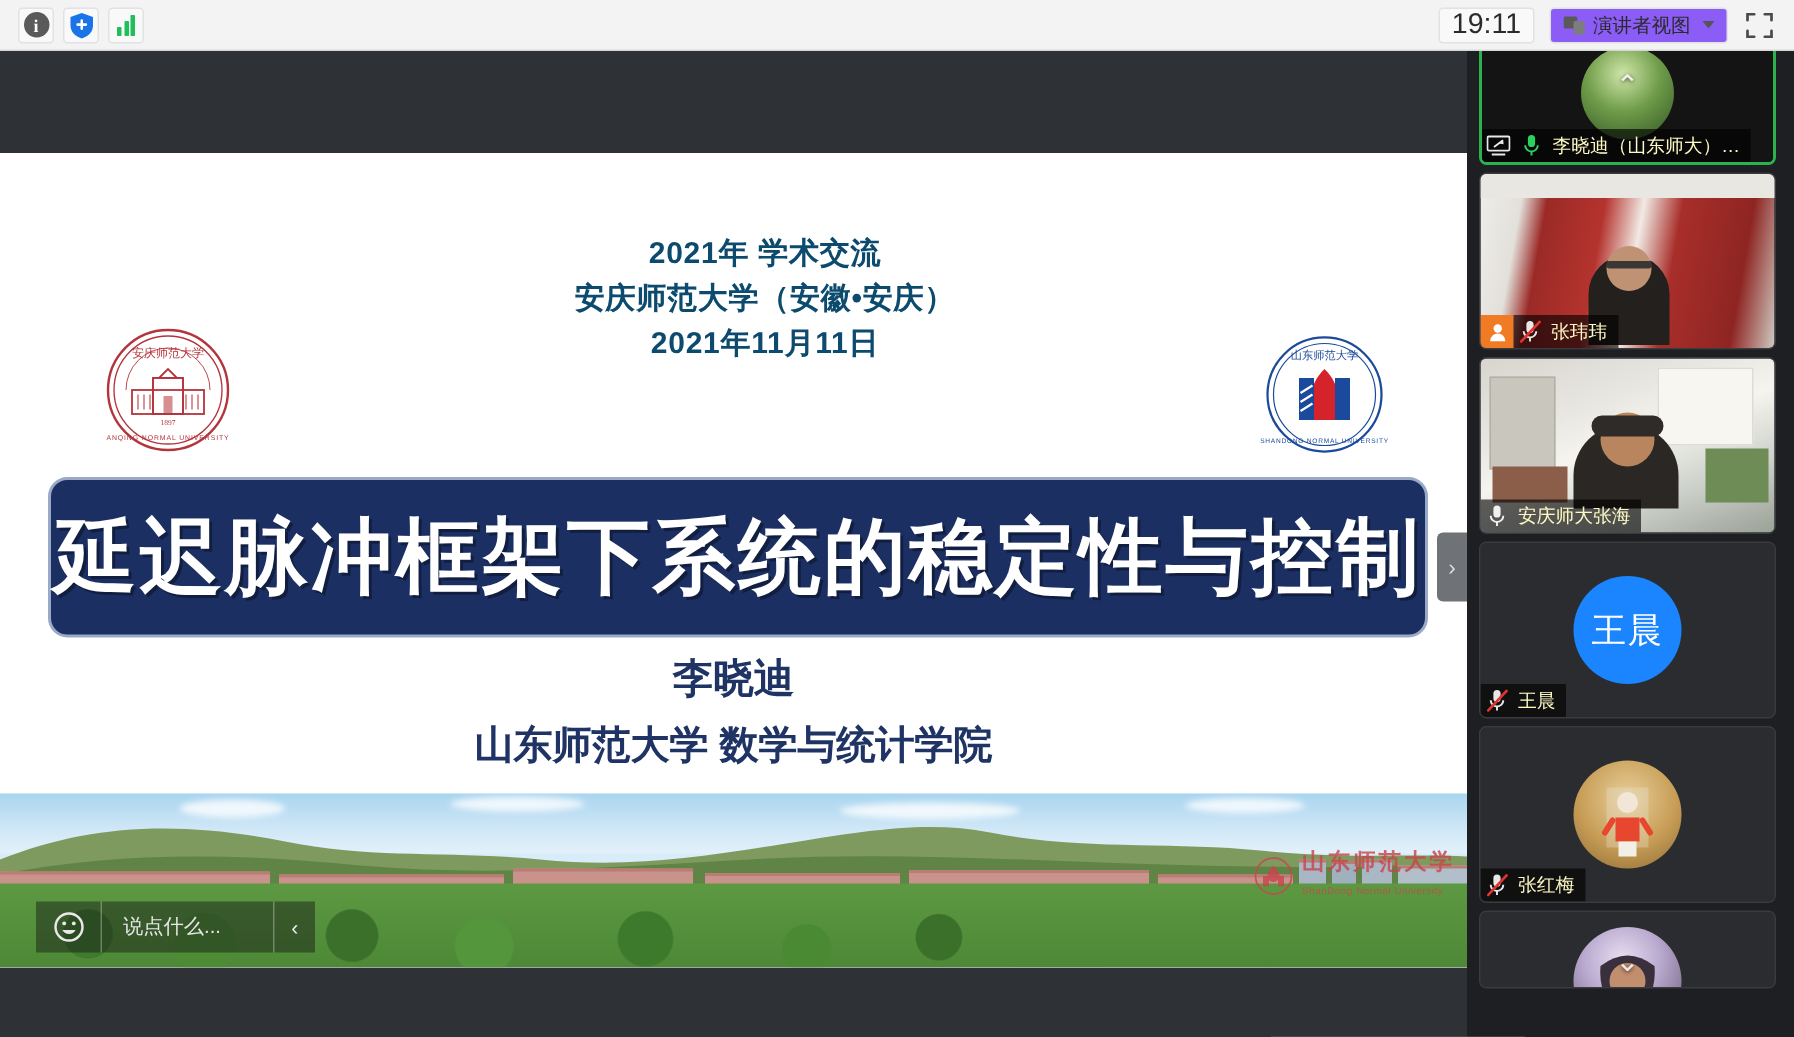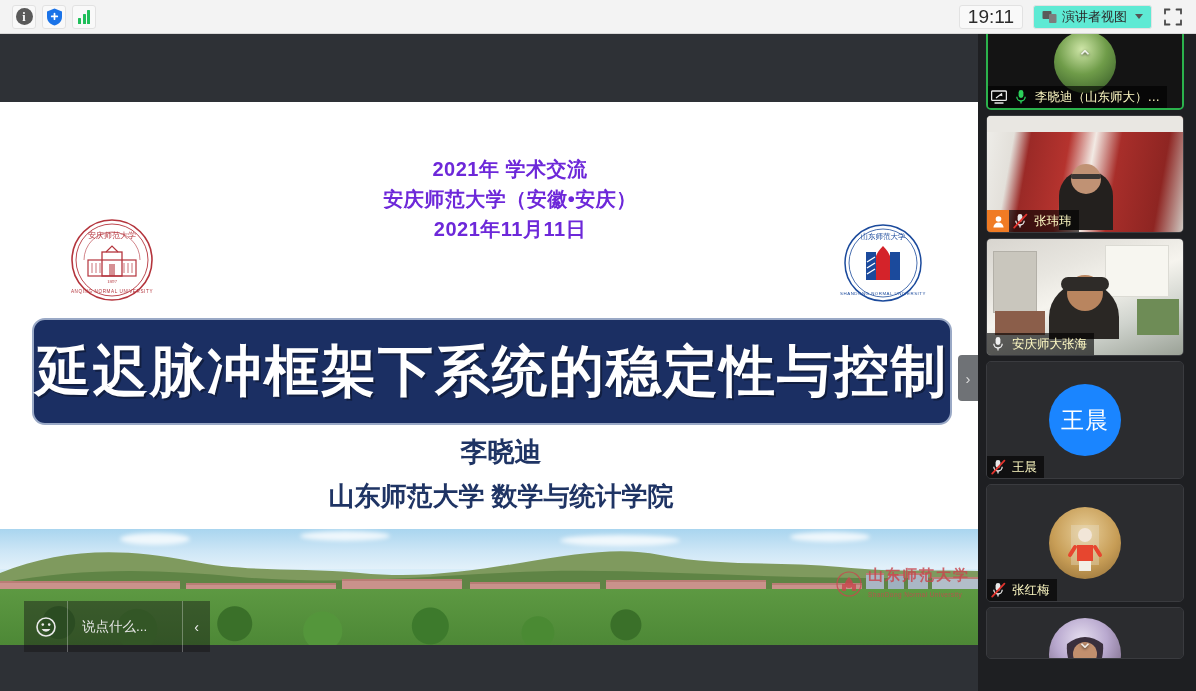--- a/index.html
+++ b/index.html
@@ -45,21 +45,21 @@
   }
   .tb-time {
     min-width: 54px; height: 24px;
     background: #f9f9f9; border: 1px solid #e2e2e2; border-radius: 3px;
     font-size: 19px; color: #2b2b2b;
     display: flex; align-items: center; justify-content: center;
     padding: 0 8px;
   }
   .tb-view {
     height: 24px;
-    background: #5eead4; border: 1px solid #e2e2e2; border-radius: 3px;
+    background: #8b5cf6; border: 1px solid #e2e2e2; border-radius: 3px;
     display: flex; align-items: center; gap: 6px;
     padding: 0 8px;
     font-size: 13px; color: #2b2b2b;
   }
   .ico-screen { width: 14px; height: 13px; position: relative; flex: 0 0 auto; }
   .caret-dn {
     width: 0; height: 0; margin-left: 2px;
     border-left: 4px solid transparent;
     border-right: 4px solid transparent;
     border-top: 5px solid #555;
@@ -81,21 +81,21 @@
   }
 
   
   .logo-left { position: absolute; left: 62px; top: 114px; width: 100px; height: 88px; }
   .logo-right { position: absolute; left: 836px; top: 120px; width: 94px; height: 82px; }
 
   
   .slide-head {
     position: absolute; left: 0; top: 52px; width: 1020px;
     text-align: center;
-    color: #6d28d9;
+    color: #0c4a6e;
     font-weight: bold;
     font-size: 20px;
     line-height: 30px;
     letter-spacing: 0.5px;
   }
 
   
   .title-banner {
     position: absolute; left: 32px; top: 216px;
     width: 920px; height: 107px;
@@ -112,21 +112,20 @@
     line-height: 1;
     text-shadow: 2px 2px 0 rgba(0,0,0,0.35);
     white-space: nowrap;
   }
 
   .author-block {
     position: absolute; left: 0; top: 330px; width: 978px;
     text-align: center;
     color: #1f3464;
     font-weight: bold;
-    margin-left: 12px;
   }
   .a-name { font-size: 27px; line-height: 40px; }
   .a-students { font-size: 26px; line-height: 48px; }
   .a-dept { font-size: 26px; line-height: 48px; }
 
   
   .panorama {
     position: absolute; left: 0; top: 427px;
     width: 978px; height: 116px;
     overflow: hidden;
@@ -164,21 +163,21 @@
   }
   .wm-seal { width: 26px; height: 26px; flex: 0 0 auto; }
   .wm-txt { line-height: 1.05; }
   .wm-cn { font-size: 15px; font-weight: bold; color: #c8474e;
     font-family: "Liberation Serif", serif; letter-spacing: 2px; }
   .wm-en { font-size: 6.5px; color: #c8474e; letter-spacing: 0.4px; }
 
   
   .chatbar {
     position: absolute; left: 24px; top: 567px;
-    width: 186px; height: 51px;
+    width: 186px; height: 34px;
     background: rgba(20,20,20,0.45);
     display: flex; align-items: center;
     color: #e9e9e9;
   }
   .cb-emoji {
     width: 44px; display: flex; align-items: center; justify-content: center;
     border-right: 1px solid rgba(255,255,255,0.3);
     height: 100%;
   }
   .cb-emoji svg { display: block; }

